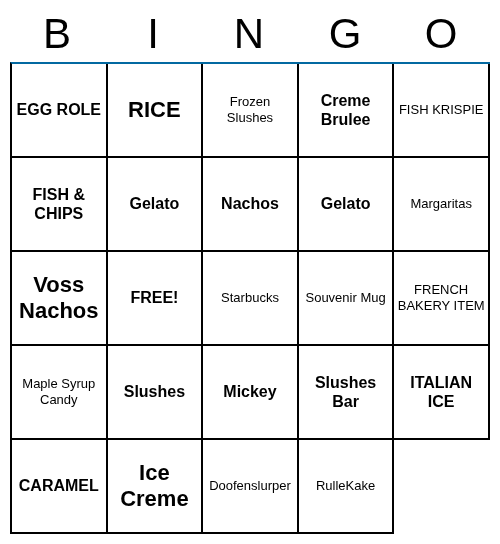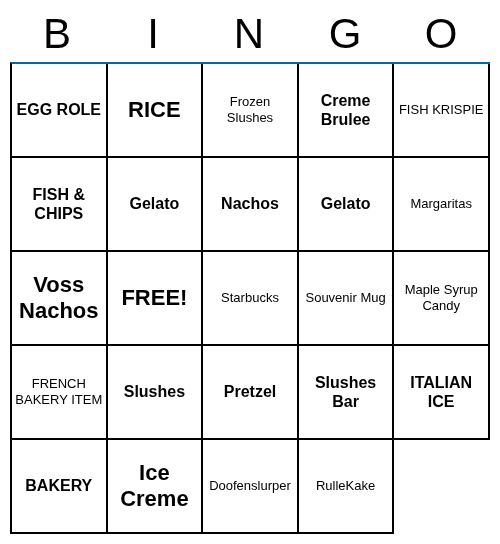--- a/index.html
+++ b/index.html
@@ -53,21 +53,21 @@
     }
     .cell-text.large {
       font-size: 22px;
       font-weight: bold;
     }
     .cell-text.medium {
       font-size: 16px;
       font-weight: bold;
     }
     .cell-text.free {
-      font-size: 22px;
+      font-size: 16px;
       font-weight: bold;
     }
   </style>
 </head>
 <body>
 
 <div class="bingo-title">
   <span>B</span>
   <span>I</span>
   <span>N</span>
@@ -112,39 +112,39 @@
     <div class="cell">
       <span class="cell-text free">FREE!</span>
     </div>
     <div class="cell">
       <span class="cell-text">Starbucks</span>
     </div>
     <div class="cell">
       <span class="cell-text">Souvenir Mug</span>
     </div>
     <div class="cell">
-      <span class="cell-text">Maple Syrup Candy</span>
+      <span class="cell-text">FRENCH BAKERY ITEM</span>
     </div>
     <div class="cell">
-      <span class="cell-text">FRENCH BAKERY ITEM</span>
+      <span class="cell-text">Maple Syrup Candy</span>
     </div>
     <div class="cell">
       <span class="cell-text medium">Slushes</span>
     </div>
     <div class="cell">
-      <span class="cell-text medium">Pretzel</span>
+      <span class="cell-text medium">Mickey</span>
     </div>
     <div class="cell">
       <span class="cell-text medium">Slushes Bar</span>
     </div>
     <div class="cell">
       <span class="cell-text medium">ITALIAN ICE</span>
     </div>
     <div class="cell">
-      <span class="cell-text medium">BAKERY</span>
+      <span class="cell-text medium">CARAMEL</span>
     </div>
     <div class="cell">
       <span class="cell-text large">Ice Creme</span>
     </div>
     <div class="cell">
       <span class="cell-text">Doofenslurper</span>
     </div>
     <div class="cell">
       <span class="cell-text">RulleKake</span>
     </div>

